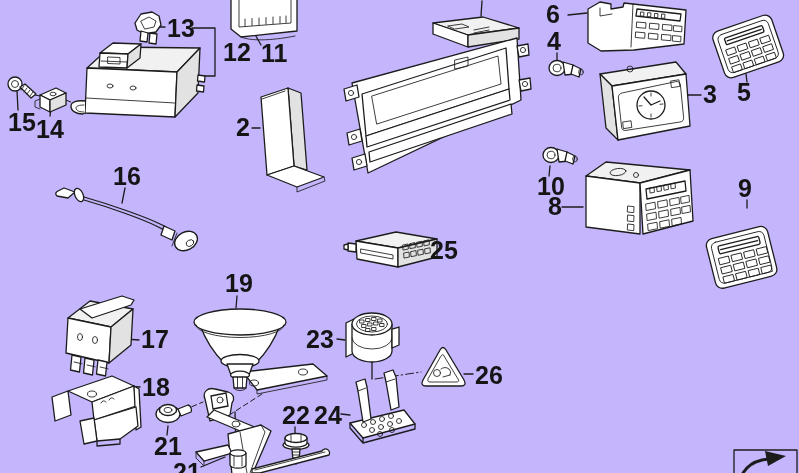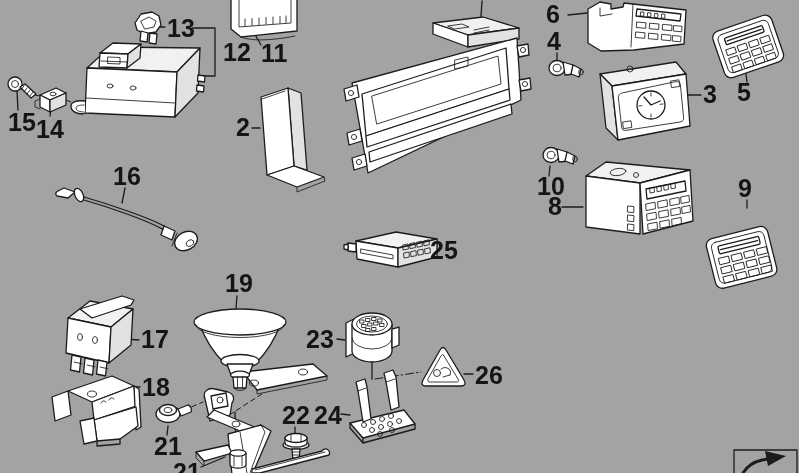--- a/index.html
+++ b/index.html
@@ -10,21 +10,21 @@
   .fw{fill:#ffffff;stroke:#1c1c1c;stroke-width:1.3;stroke-linejoin:round;}
   .fl{fill:#f1f1f1;stroke:#1c1c1c;stroke-width:1.3;stroke-linejoin:round;}
   .fm{fill:#e2e2e2;stroke:#1c1c1c;stroke-width:1.3;stroke-linejoin:round;}
   .dash{stroke-dasharray:5 3.5;stroke-width:1;}
   .dashdot{stroke-dasharray:8 3 1.5 3;stroke-width:1;}
   text.callout{font-family:"Liberation Sans","DejaVu Sans",sans-serif;font-weight:700;font-size:25px;fill:#151515;}
 </style>
 </head>
 <body>
 
-<div id="page" style="background: #a3a3a3;">
+<div id="page" style="background: #c4b5fd;">
 <svg id="diagram-svg" width="799" height="473" viewBox="0 0 799 473">
 
   <g class="s">
     <path d="M160,27 L165,27"></path>
     <path d="M192,28 L215,28 L215,76 L204,76"></path>
     <path d="M253,31 L261,45"></path>
     <path d="M17,91 L18,110"></path>
     <path d="M51,108 L50,116"></path>
     <path d="M252,128 L260,128"></path>
     <path d="M125,188 L122,203"></path>

